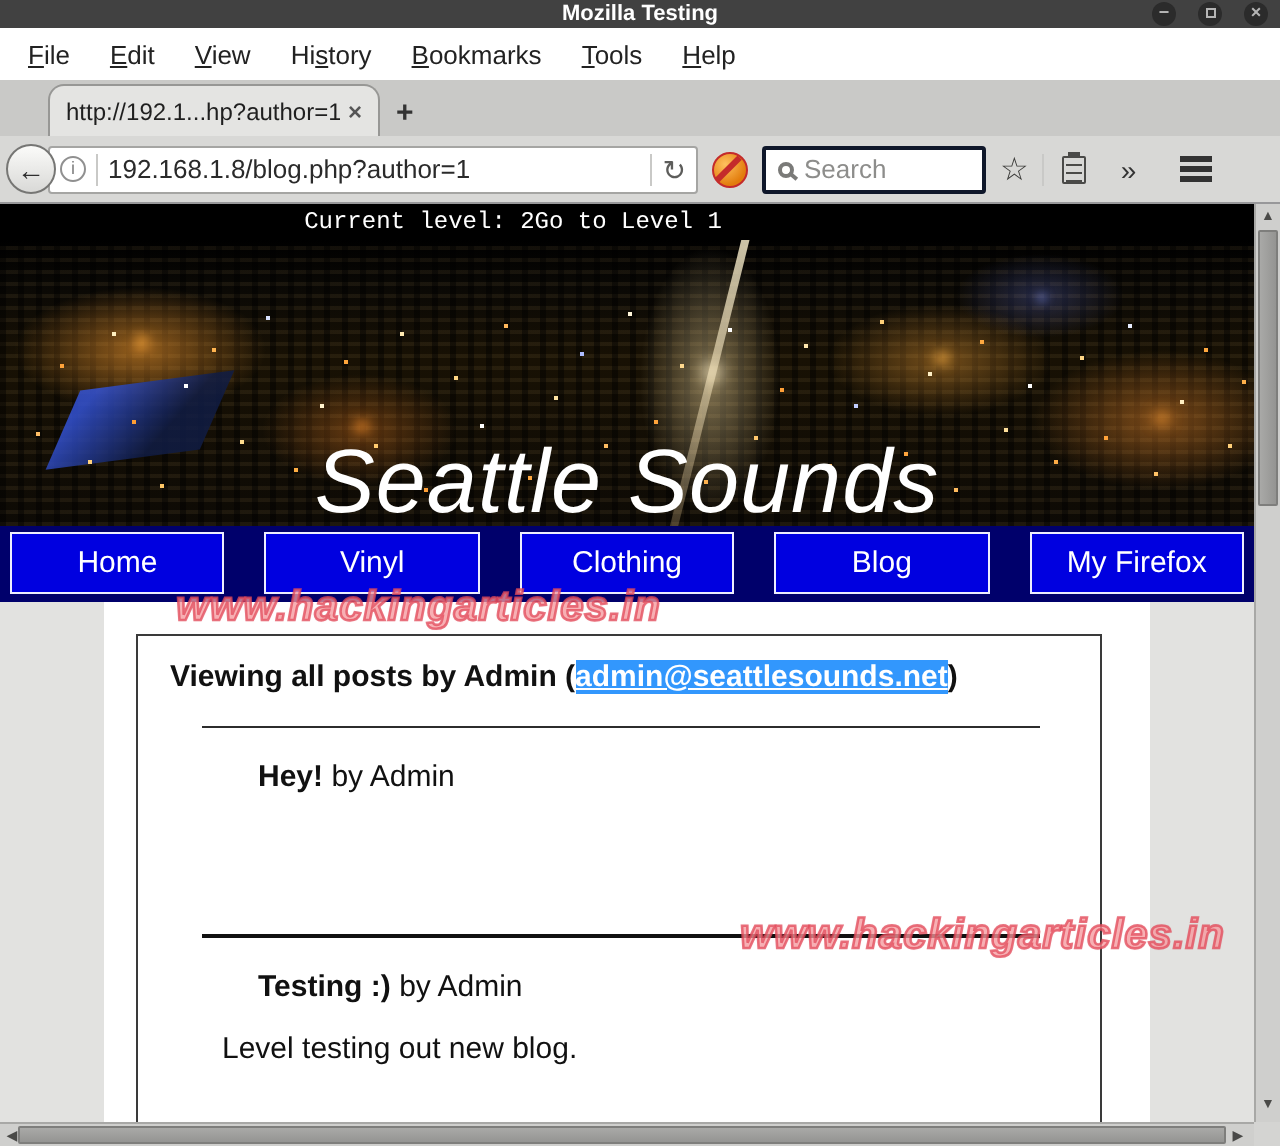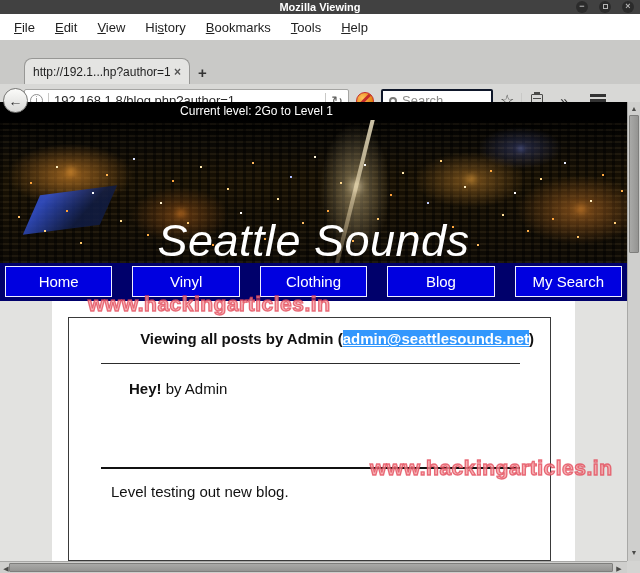--- a/index.html
+++ b/index.html
@@ -12,21 +12,21 @@
   .winbtns{position:absolute;right:6px;top:1px;display:flex;gap:11px;}
   .winbtn{width:12px;height:12px;border-radius:50%;background:#2b2b2b;color:#b5b5b5;
     font-size:9px;line-height:11px;text-align:center;font-weight:bold;}
   .winbtn .sq{display:block;width:5px;height:5px;border:1px solid #b5b5b5;margin:3px auto 0;}
 
   .menubar{height:26px;background:#ffffff;display:flex;align-items:center;
     padding-left:4px;font-size:13px;color:#222;}
   .menu-item{padding:4px 10px;cursor:default;}
   .menu-item .mn{text-decoration:underline;}
 
-  .tabbar{height:44px;background:#c9c9c7;position:relative;}
+  .tabbar{height:28px;background:#c9c9c7;position:relative;}
   .tab{position:absolute;left:24px;bottom:0;height:26px;width:166px;background:#e4e4e2;
     border:1px solid #979795;border-bottom:none;border-radius:8px 8px 0 0;
     display:flex;align-items:center;padding:0 8px;font-size:12px;color:#1f1f1f;}
   .tab-title{flex:1;white-space:nowrap;overflow:hidden;}
   .tab-close{color:#555;font-size:12px;font-weight:bold;margin-left:4px;}
   .newtab{position:absolute;left:198px;bottom:3px;font-size:15px;font-weight:bold;color:#333;}
 
   .toolbar{height:34px;background:#d8d8d6;border-bottom:1px solid #98989a;
     display:flex;align-items:center;padding:0 3px;}
   .back-btn{width:25px;height:25px;border-radius:50%;border:1px solid #767674;
@@ -60,21 +60,21 @@
   .library::after{content:"";position:absolute;left:1px;top:3px;width:8px;height:9px;
     background:repeating-linear-gradient(#4a4a48 0 1px,transparent 1px 4px);}
   .overflow{font-size:14px;color:#333;padding:0 8px;flex:none;}
   .burger{margin:0 12px 0 14px;flex:none;}
   .burger span{display:block;width:16px;height:2.5px;background:#333;margin:2.5px 0;}
 
   
   .content{position:absolute;top:102px;left:0;width:627px;height:459px;background:#e2e2e0;overflow:hidden;}
   .level-bar{height:18px;background:#000;color:#fff;font-size:12px;
     display:flex;align-items:center;justify-content:center;}
-  .level-inner{display:flex;transform:translateX(-57px);white-space:nowrap;}
+  .level-inner{display:flex;transform:translateX(-57px);white-space:nowrap;font-family:Liberation Mono, monospace;}
 
   .hero{height:143px;position:relative;overflow:hidden;
     background:
       radial-gradient(90px 45px at 70px 55px, rgba(255,160,50,.55), transparent 70%),
       radial-gradient(70px 40px at 180px 95px, rgba(255,140,40,.35), transparent 70%),
       radial-gradient(50px 95px at 355px 70px, rgba(255,230,170,.45), transparent 70%),
       radial-gradient(80px 40px at 470px 60px, rgba(255,170,60,.4), transparent 70%),
       radial-gradient(90px 50px at 580px 90px, rgba(255,150,50,.45), transparent 70%),
       radial-gradient(60px 30px at 520px 28px, rgba(120,140,255,.25), transparent 70%),
       repeating-linear-gradient(90deg, rgba(0,0,0,.45) 0 3px, transparent 3px 9px),
@@ -104,31 +104,31 @@
   .site-title{position:absolute;left:0;right:0;bottom:0;text-align:center;color:#fff;
     font-size:45px;line-height:1;z-index:3;letter-spacing:.5px;}
 
   .sitenav{height:38px;background:#00006b;display:flex;gap:20px;padding:3px 5px 4px;}
   .nav-btn{flex:1;background:#0000e0;border:1px solid #eef;color:#fff;font-size:15px;
     display:flex;align-items:center;justify-content:center;}
 
   .page-white{margin-left:52px;width:523px;height:260px;background:#fff;overflow:hidden;}
   .post-box{margin:16px 24px 0 16px;border:1px solid #3a3a3a;background:#fff;
     padding:12px 0 60px;font-size:15px;color:#111;}
-  .viewing{margin:0 16px;font-weight:bold;text-align:right;}
+  .viewing{margin:0 16px;font-weight:bold;}
   .sel-link{background:#3297fd;color:#fff;text-decoration:underline;}
   hr.rule{border:none;border-top:1px solid #2c2c2c;margin:16px 30px 0 32px;}
   hr.rule2{border:none;border-top:2px solid #111;margin:0 30px 0 32px;}
   .post-title{margin:16px 60px 0;}
   .post-body{margin:14px 42px 0;}
   .spacer{height:70px;}
 
   .wm{position:absolute;z-index:30;font-weight:800;font-size:21px;white-space:nowrap;
     color:rgba(255,195,195,.5);-webkit-text-stroke:1.3px rgba(226,72,88,.75);
-    text-shadow:0 0 1px rgba(226,72,88,.55);letter-spacing:.5px;pointer-events:none;}
+    text-shadow:0 0 1px rgba(226,72,88,.55);letter-spacing:.5px;pointer-events:none;font-style:italic;}
   .wm1{left:88px;top:292px;}
   .wm2{left:370px;top:456px;}
 
   
   .vscroll{position:absolute;right:0;top:102px;width:13px;height:459px;background:#cfcfcd;
     border-left:1px solid #a8a8a6;}
   .sb-arrow{position:absolute;left:0;width:12px;height:11px;color:#4a4a48;font-size:7px;
     text-align:center;line-height:11px;}
   .v-up{top:1px;}
   .v-down{bottom:3px;}
@@ -139,21 +139,21 @@
   .h-left{left:0;top:1px;}
   .h-right{left:auto;right:2px;top:1px;}
   .h-thumb{position:absolute;left:9px;top:1px;bottom:1px;width:604px;
     background:linear-gradient(#a9a9a7,#949492);border:1px solid #7e7e7c;border-radius:1px;}
   .corner{position:absolute;right:0;bottom:0;width:13px;height:12px;background:#d4d4d2;}
 </style>
 </head>
 <body>
 
 <div class="titlebar">
-  <span>Mozilla Viewing</span>
+  <span>Mozilla Testing</span>
   <div class="winbtns">
     <span class="winbtn">−</span>
     <span class="winbtn">
         <span class="sq"></span>
       </span>
     <span class="winbtn">×</span>
   </div>
 </div>
 
 <div class="menubar">
@@ -216,35 +216,39 @@
     <span class="lights-a"></span>
     <span class="lights-b"></span>
     <div class="site-title">Seattle Sounds</div>
   </div>
 
   <div class="sitenav">
     <div class="nav-btn">Home</div>
     <div class="nav-btn">Vinyl</div>
     <div class="nav-btn">Clothing</div>
     <div class="nav-btn">Blog</div>
-    <div class="nav-btn">My Search</div>
+    <div class="nav-btn">My Firefox</div>
   </div>
 
   <div class="page-white">
     <div class="post-box">
       <div class="viewing">
         <span>Viewing all posts by Admin (</span><span class="sel-link">admin@seattlesounds.net</span><span>)</span>
       </div>
       <hr class="rule">
       <div class="post-title">
         <b>Hey!</b>
         <span>by Admin</span>
       </div>
       <div class="spacer"></div>
       <hr class="rule2">
+      <div class="post-title">
+        <b>Testing :)</b>
+        <span>by Admin</span>
+      </div>
       <div class="post-body">Level testing out new blog.</div>
     </div>
   </div>
 </div>
 
 <div class="wm wm1">www.hackingarticles.in</div>
 <div class="wm wm2">www.hackingarticles.in</div>
 
 <div class="vscroll">
   <span class="sb-arrow v-up">▲</span>

